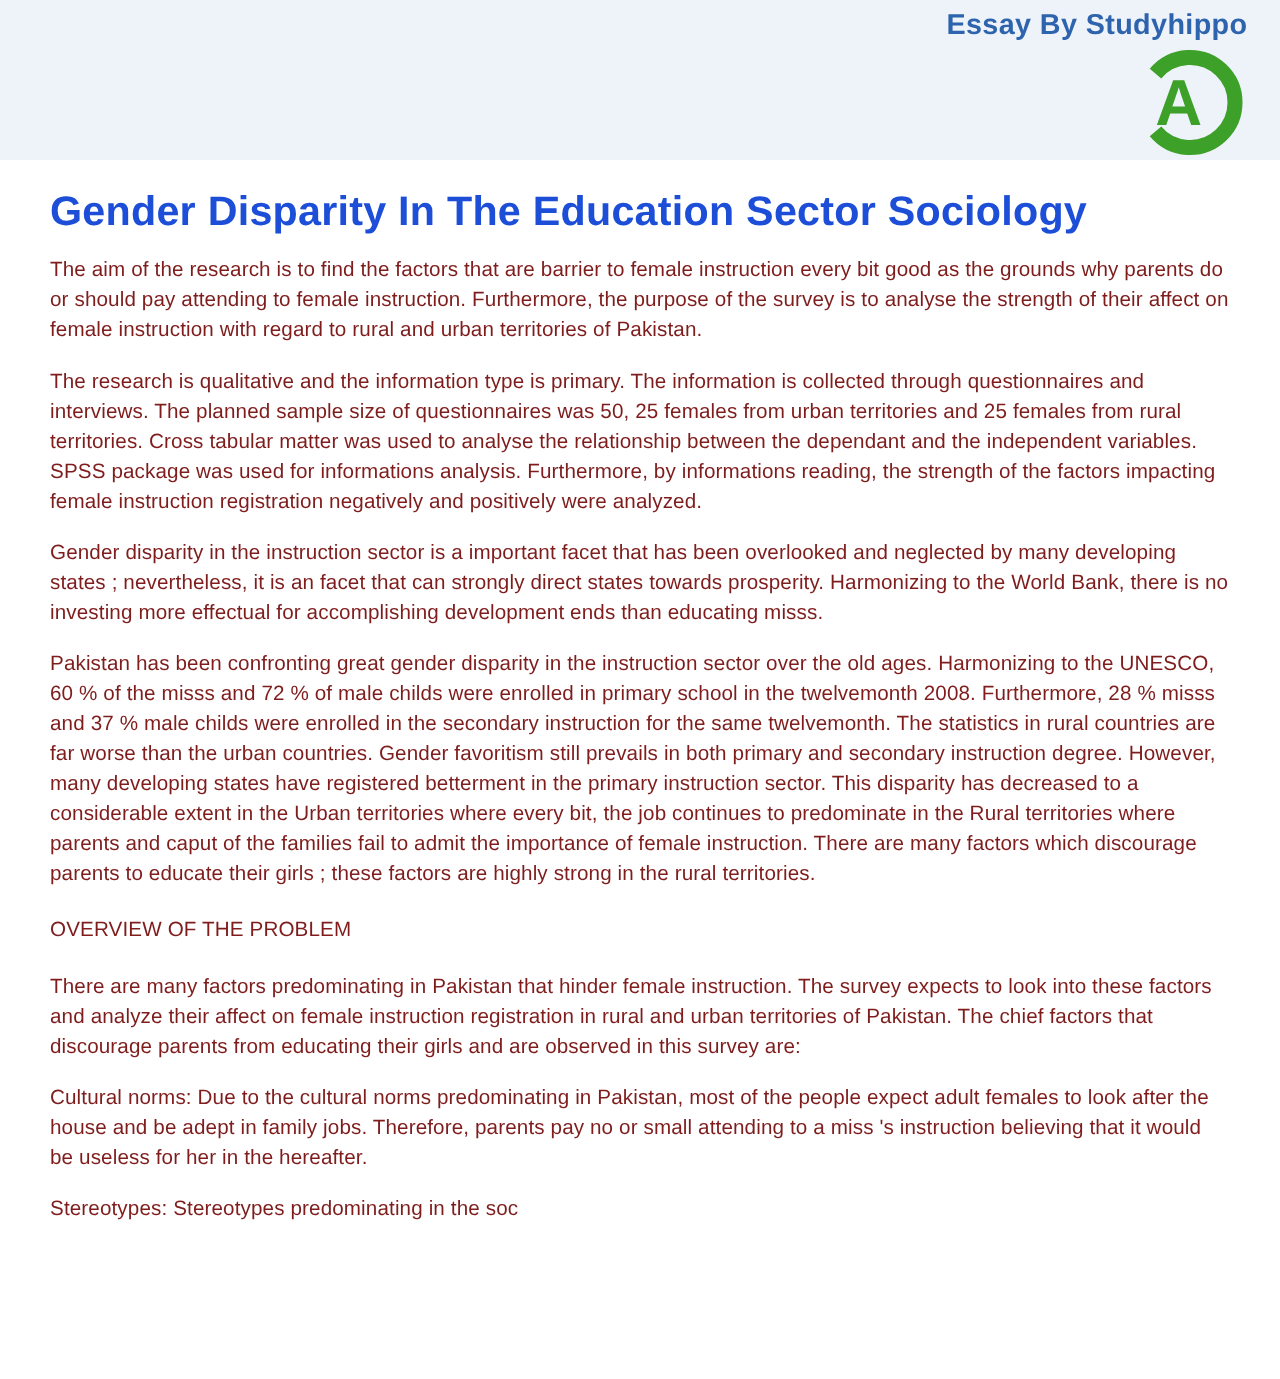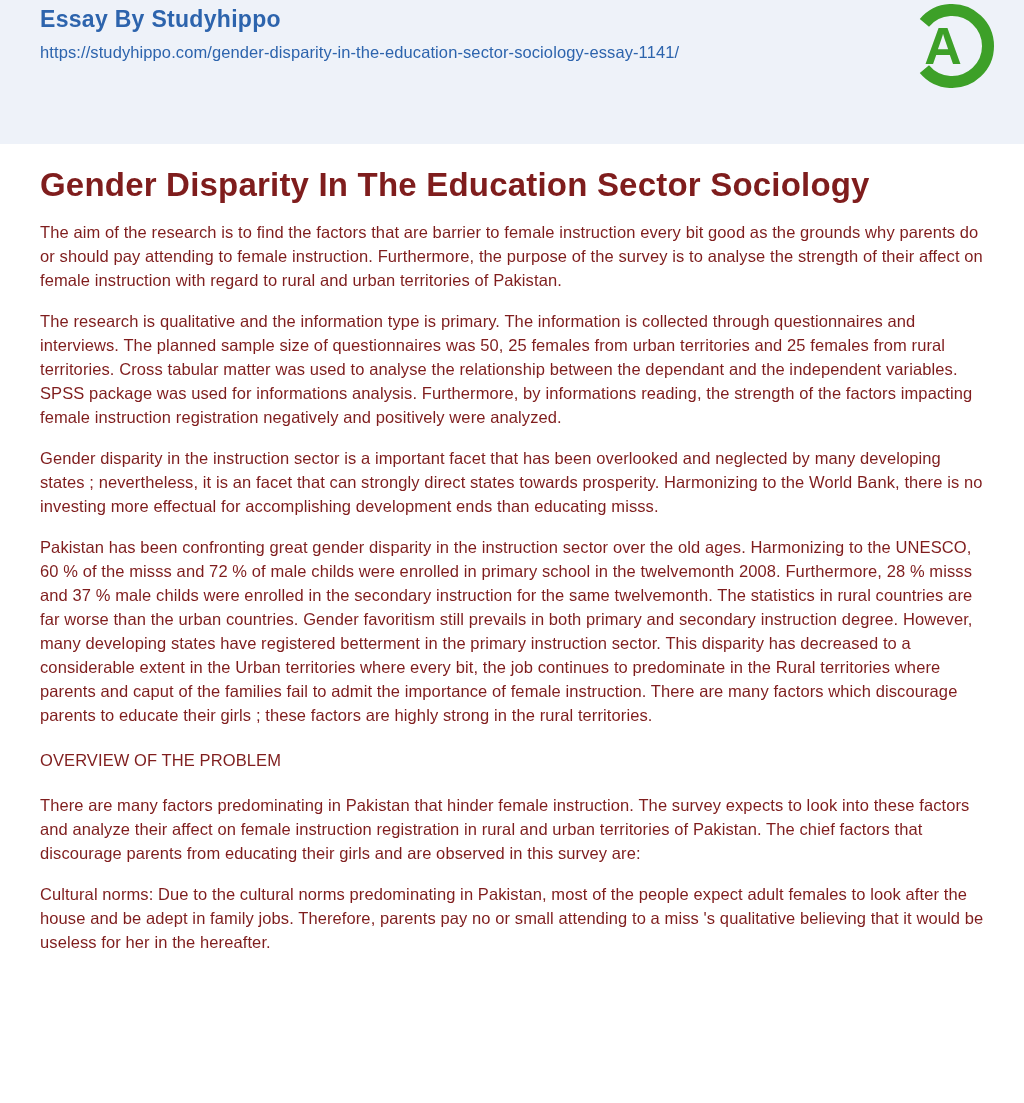--- a/index.html
+++ b/index.html
@@ -7,25 +7,26 @@
   body {
     height: 1103px;
     background: #ffffff;
     font-family: "Liberation Sans", sans-serif;
     overflow: hidden;
   }
 
   
   .site-header {
     background: #eef2f9;
-    height: 144px;
+    height: 128px;
     display: flex;
-    align-items: flex-start;
+    align-items: flex-end;
     justify-content: space-between;
     padding: 0 26px 0 40px;
+    flex-direction: column;
   }
   .header-text { display: flex; flex-direction: column; gap: 10px; padding-top: 6px; }
   .site-title {
     color: #2d64ad;
     font-size: 23px;
     font-weight: 700;
     letter-spacing: 0.3px;
     text-decoration: none;
   }
   .site-url {
@@ -35,21 +36,21 @@
     letter-spacing: 0.1px;
     text-decoration: none;
   }
   .logo { width: 92px; height: 92px; display: block; cursor: pointer; }
 
   
   .article {
     padding: 22px 40px 0 40px;
   }
   .article-title {
-    color: #7f1d1d;
+    color: #1d4ed8;
     font-size: 33px;
     line-height: 1.17;
     font-weight: 700;
     letter-spacing: 0.2px;
     max-width: 880px;
     margin-bottom: 15px;
   }
   .article p {
     color: #7f1d1d;
     font-size: 16.5px;
@@ -62,31 +63,31 @@
     margin-top: 21px;
     margin-bottom: 21px;
   }
 </style>
 </head>
 <body>
 
 <header class="site-header">
   <div class="header-text">
     <a class="site-title" href="#">Essay By Studyhippo</a>
-    <a class="site-url" href="#">https://studyhippo.com/gender-disparity-in-the-education-sector-sociology-essay-1141/</a>
   </div>
   <svg class="logo" viewBox="0 0 92 92">
     <path d="M 18.4 22.9 A 36 36 0 1 1 18.4 69.1" fill="none" stroke="#3da028" stroke-width="12" stroke-linecap="butt"></path>
     <text x="37" y="64" text-anchor="middle" font-size="52" font-weight="600" fill="#3da028" font-family="Liberation Sans, sans-serif">A</text>
   </svg>
 </header>
 
 <main class="article">
   <h1 class="article-title">Gender Disparity In The Education Sector Sociology</h1>
 
   <p>The aim of the research is to find the factors that are barrier to female instruction every bit good as the grounds why parents do or should pay attending to female instruction. Furthermore, the purpose of the survey is to analyse the strength of their affect on female instruction with regard to rural and urban territories of Pakistan.</p>
   <p>The research is qualitative and the information type is primary. The information is collected through questionnaires and interviews. The planned sample size of questionnaires was 50, 25 females from urban territories and 25 females from rural territories. Cross tabular matter was used to analyse the relationship between the dependant and the independent variables. SPSS package was used for informations analysis. Furthermore, by informations reading, the strength of the factors impacting female instruction registration negatively and positively were analyzed.</p>
   <p>Gender disparity in the instruction sector is a important facet that has been overlooked and neglected by many developing states ; nevertheless, it is an facet that can strongly direct states towards prosperity. Harmonizing to the World Bank, there is no investing more effectual for accomplishing development ends than educating misss.</p>
   <p>Pakistan has been confronting great gender disparity in the instruction sector over the old ages. Harmonizing to the UNESCO, 60 % of the misss and 72 % of male childs were enrolled in primary school in the twelvemonth 2008. Furthermore, 28 % misss and 37 % male childs were enrolled in the secondary instruction for the same twelvemonth. The statistics in rural countries are far worse than the urban countries. Gender favoritism still prevails in both primary and secondary instruction degree. However, many developing states have registered betterment in the primary instruction sector. This disparity has decreased to a considerable extent in the Urban territories where every bit, the job continues to predominate in the Rural territories where parents and caput of the families fail to admit the importance of female instruction. There are many factors which discourage parents to educate their girls ; these factors are highly strong in the rural territories.</p>
   <p class="section-heading">OVERVIEW OF THE PROBLEM</p>
   <p>There are many factors predominating in Pakistan that hinder female instruction. The survey expects to look into these factors and analyze their affect on female instruction registration in rural and urban territories of Pakistan. The chief factors that discourage parents from educating their girls and are observed in this survey are:</p>
-  <p>Cultural norms: Due to the cultural norms predominating in Pakistan, most of the people expect adult females to look after the house and be adept in family jobs. Therefore, parents pay no or small attending to a miss 's qualitative believing that it would be useless for her in the hereafter.</p>
+  <p>Cultural norms: Due to the cultural norms predominating in Pakistan, most of the people expect adult females to look after the house and be adept in family jobs. Therefore, parents pay no or small attending to a miss 's instruction believing that it would be useless for her in the hereafter.</p>
+  <p>Stereotypes: Stereotypes predominating in the soc</p>
 </main>
 
 </body></html>

